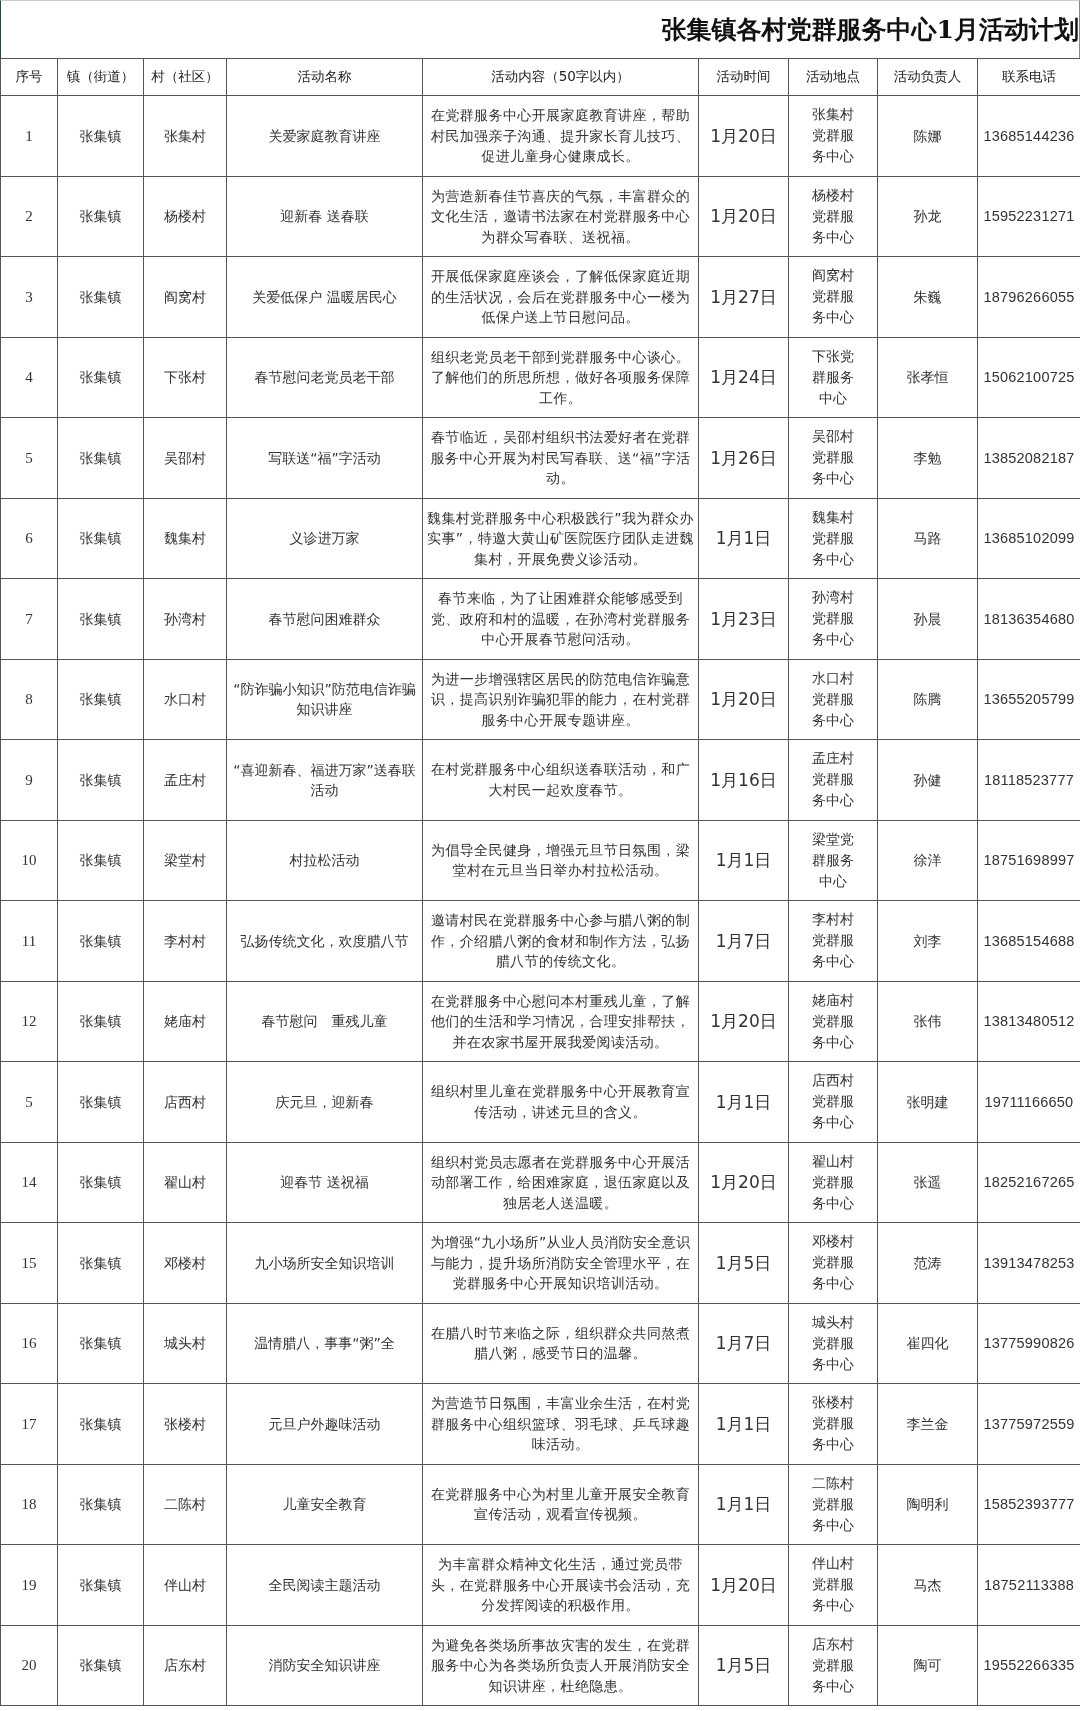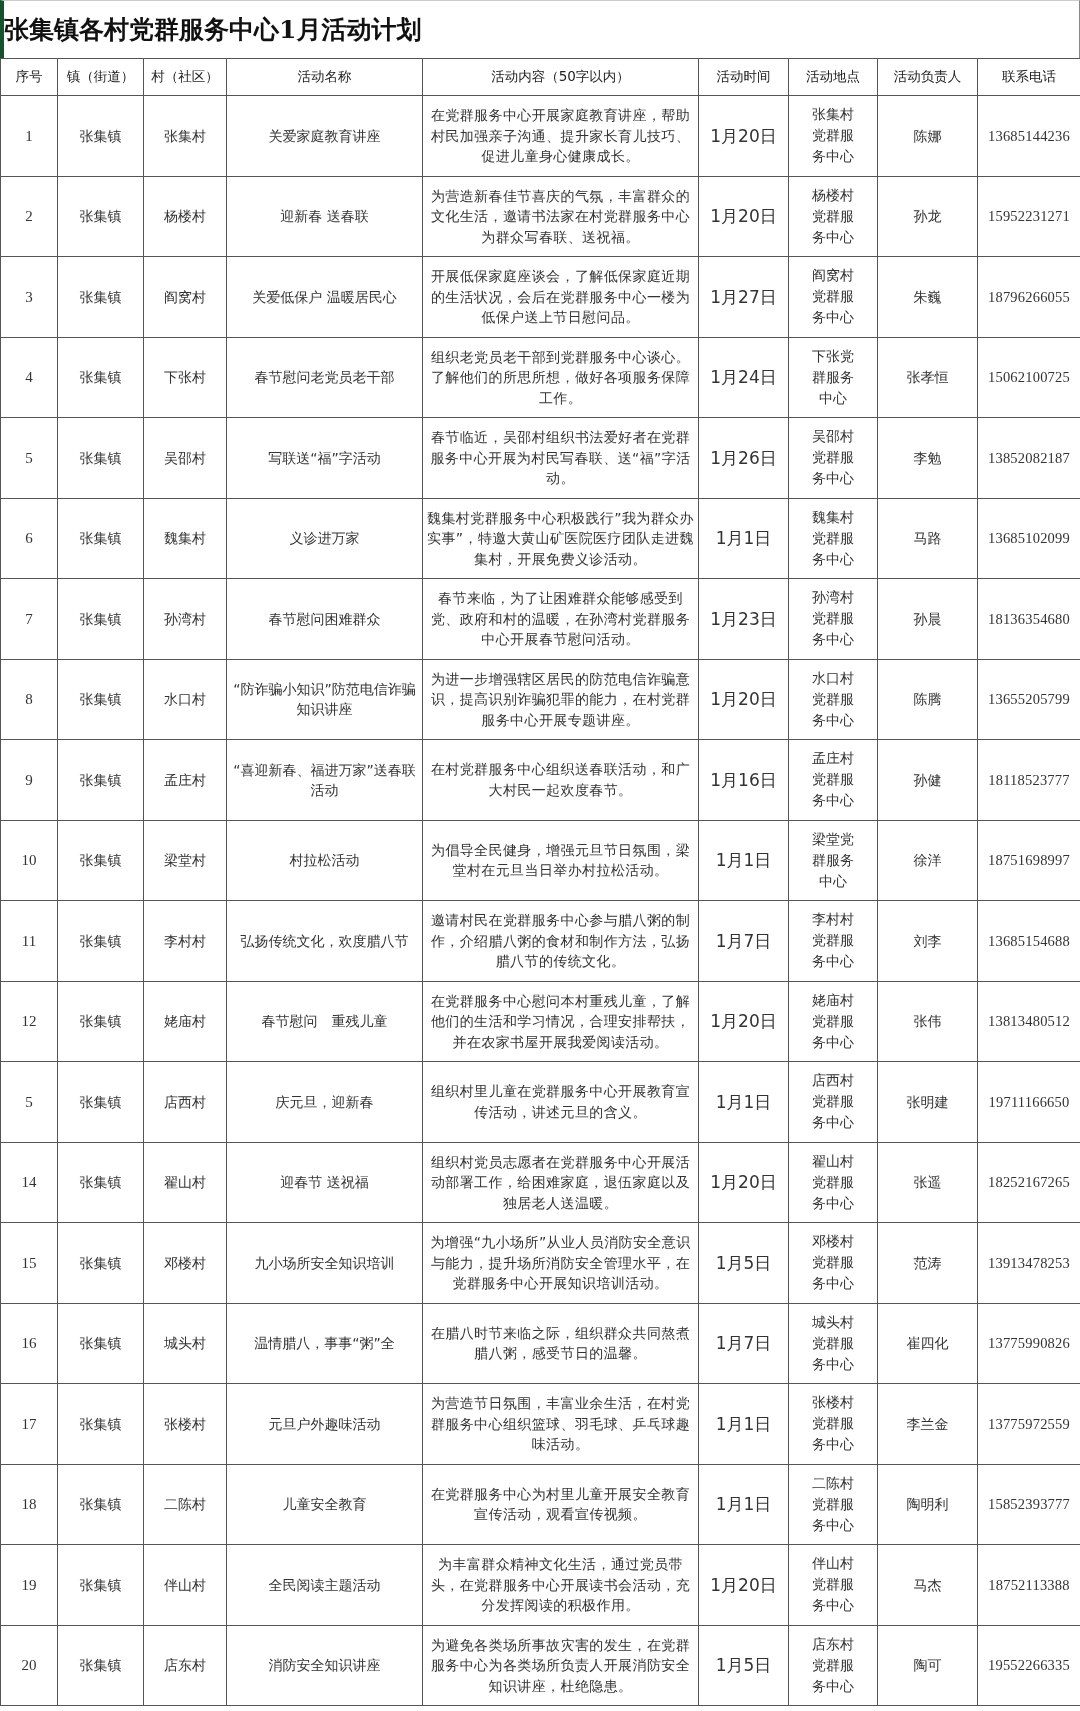--- a/index.html
+++ b/index.html
@@ -3,25 +3,25 @@
   <meta charset="utf-8">
   <style>
     html, body { margin: 0; padding: 0; background: #ffffff; }
     body {
       width: 1080px; height: 1711px; overflow: hidden;
       font-family: "DejaVu Sans", "Liberation Sans", sans-serif;
       color: #2b2b2b;
     }
     .page { position: relative; width: 1080px; height: 1711px; }
     .title {
-      height: 58px; line-height: 58px; text-align: left;
+      height: 58px; line-height: 58px; text-align: right;
       font-family: "DejaVu Serif", "Liberation Serif", serif;
       font-weight: bold; font-size: 25px; color: #111;
       letter-spacing: 0px;
-      border-left: 4px solid #14532d; border-right: 1px solid #888; border-top: 1px solid #ccc;
+      border-left: 1px solid #14532d; border-right: 1px solid #888; border-top: 1px solid #ccc;
       box-sizing: border-box;
     }
     table {
       border-collapse: collapse; table-layout: fixed;
       width: 1080px;
     }
     th, td {
       border: 1.5px solid #555;
       text-align: center; vertical-align: middle;
       padding: 0; overflow: hidden;
@@ -32,21 +32,21 @@
     td {
       height: 79.5px; font-size: 14px; color: #333; line-height: 20px;
     }
     td.idx { font-family: "Liberation Serif", "DejaVu Serif", serif; font-size: 15px; }
     td.content {
       text-align: center; padding: 0 4px 0 4px; font-size: 14px; line-height: 20.5px;
       letter-spacing: 0.4px;
     }
     td.name { padding: 0 6px; }
     td.loc { padding: 0 20px; line-height: 21px; }
-    td.phone { font-family: Liberation Serif, serif; font-size: 14.5px; letter-spacing: 0.2px; }
+    td.phone { font-family: Liberation Sans, sans-serif; font-size: 14.5px; letter-spacing: 0.2px; }
     td.date { font-size: 17px; }
   </style>
 </head>
 <body>
 
 <div class="page">
   <div class="title">张集镇各村党群服务中心1月活动计划</div>
 
   <table>
     <colgroup>

